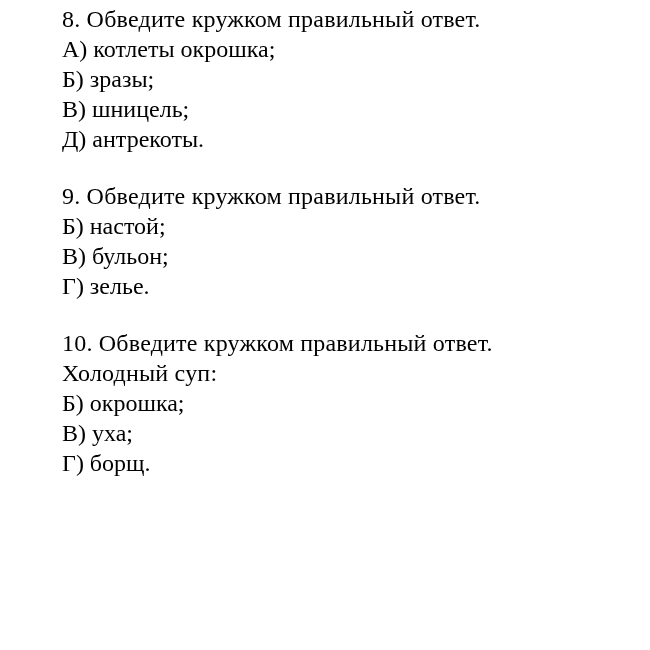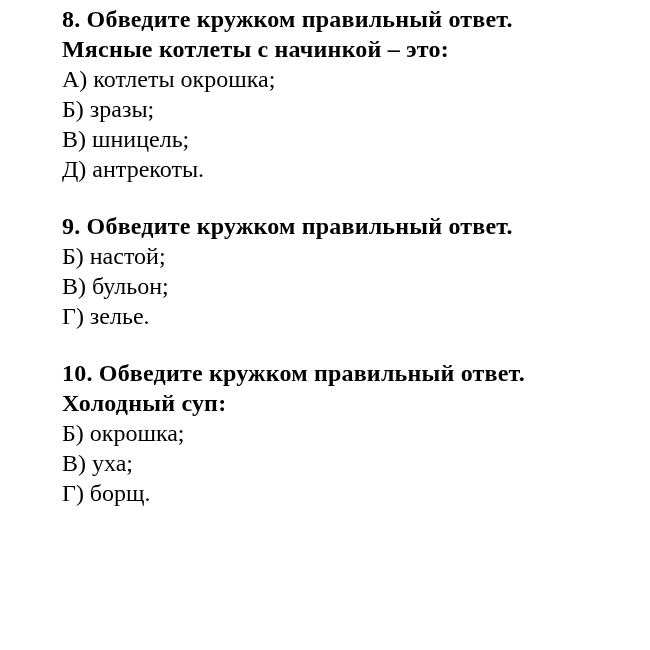--- a/index.html
+++ b/index.html
@@ -20,32 +20,31 @@
   }
   .question {
     margin: 0 0 27px 0;
   }
   .line {
     font-size: 24px;
     line-height: 30px;
     white-space: nowrap;
   }
   .line.bold {
-    font-weight: 700;
+    font-weight: 400;
     letter-spacing: 0.2px;
   }
 </style>
 </head>
 <body>
 
 <div class="page">
   <div id="questions">
       <div class="question">
         <div class="line bold">8. Обведите кружком правильный ответ.</div>
-        <div class="line bold">Мясные котлеты с начинкой – это:</div>
         <div class="line">А) котлеты окрошка;</div>
         <div class="line">Б) зразы;</div>
         <div class="line">В) шницель;</div>
         <div class="line">Д) антрекоты.</div>
       </div>
       <div class="question">
         <div class="line bold">9. Обведите кружком правильный ответ.</div>
         <div class="line">Б) настой;</div>
         <div class="line">В) бульон;</div>
         <div class="line">Г) зелье.</div>

